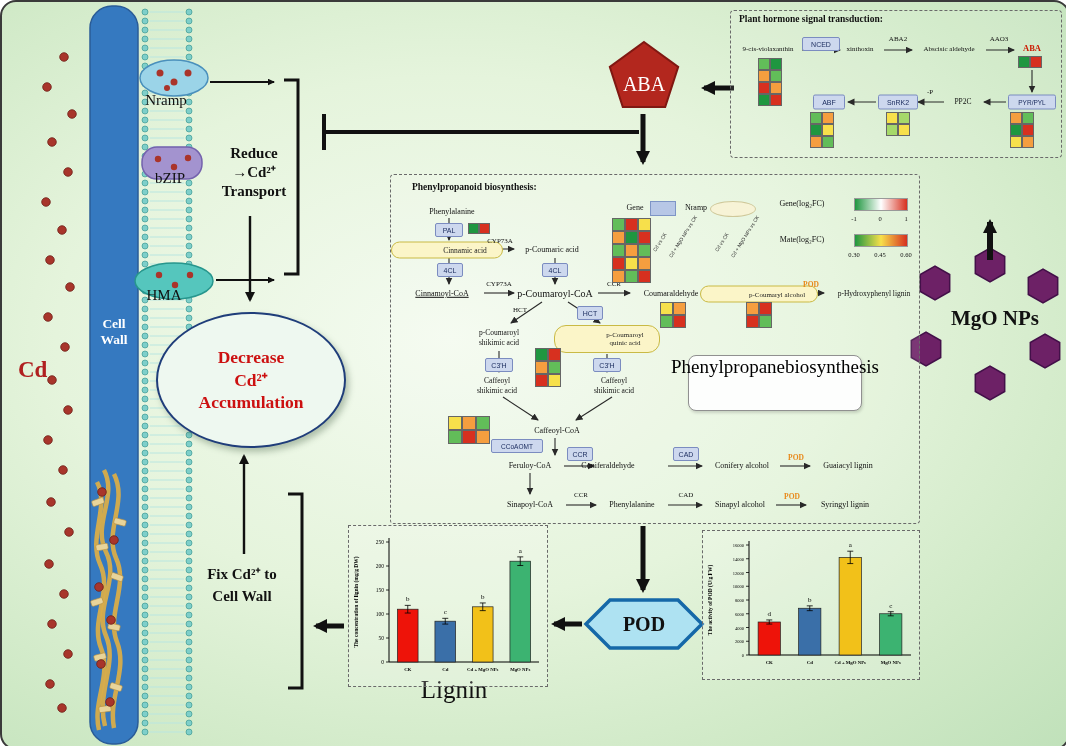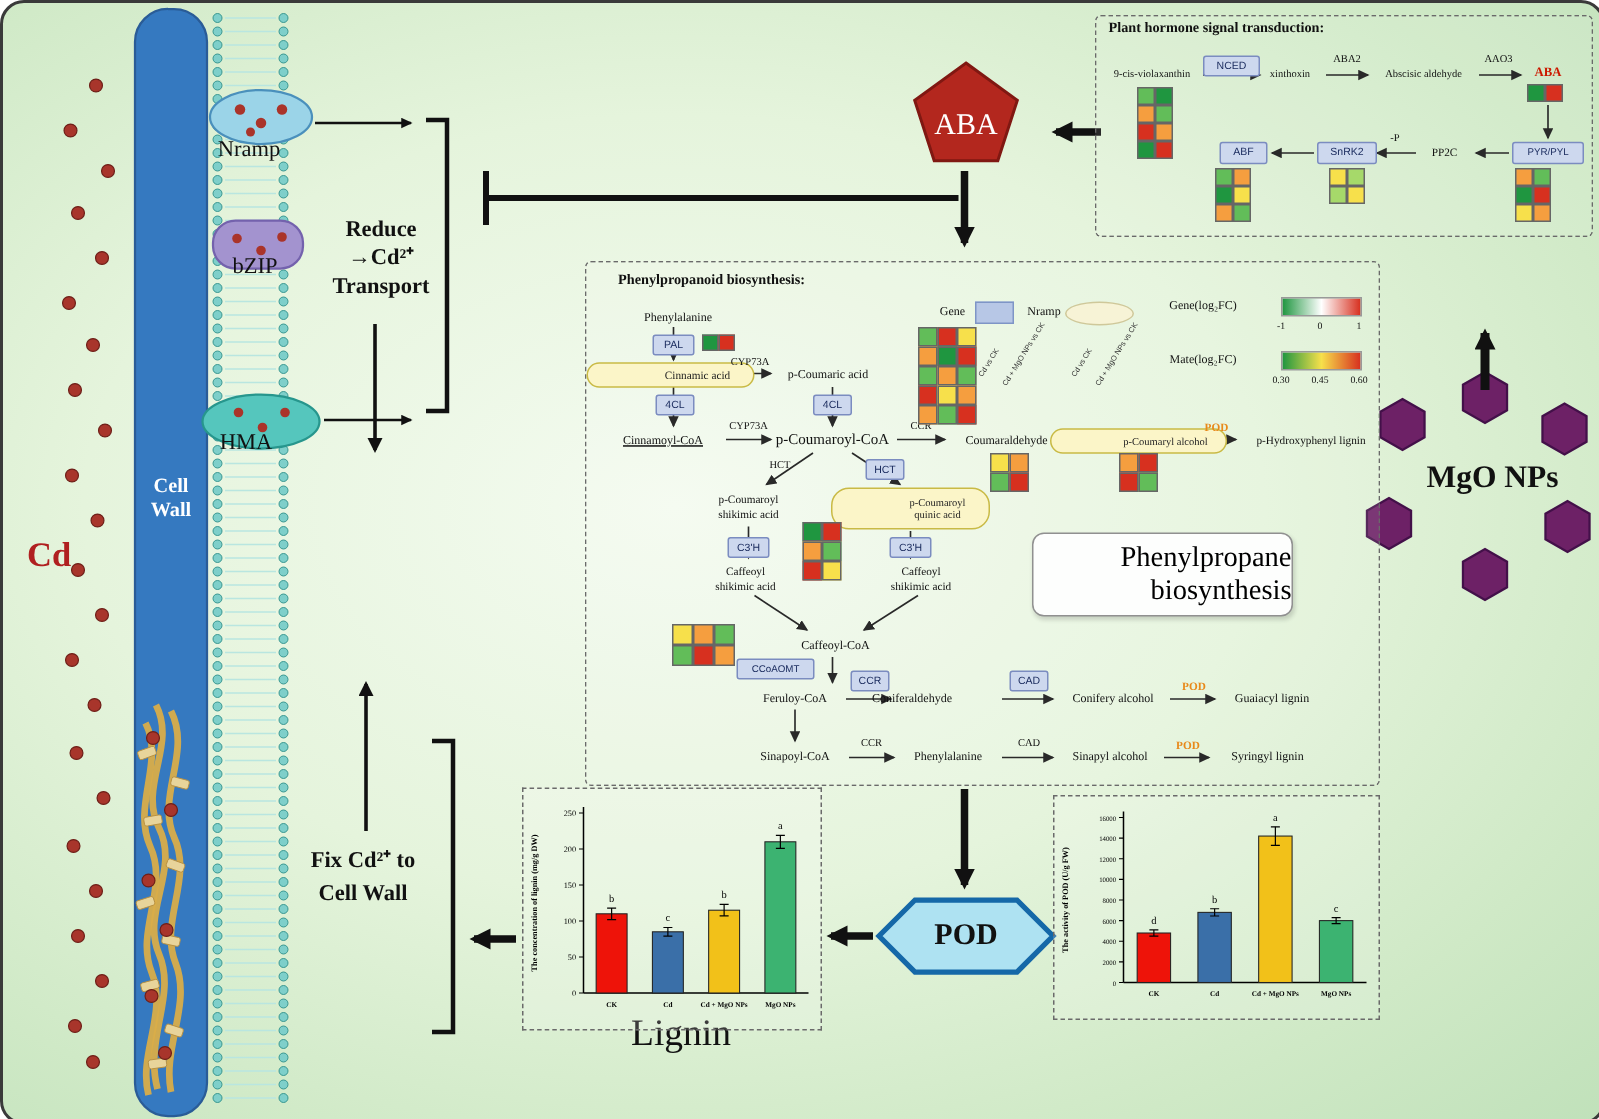--- a/index.html
+++ b/index.html
@@ -15,22 +15,22 @@
   .red{color:#b02020;}
   .ebox{position:absolute;transform:translate(-50%,-50%);background:#cdd8ee;border:1px solid #7b8cc0;border-radius:2px;color:#18295c;
     display:flex;align-items:center;justify-content:center;font-family:"Liberation Sans",sans-serif;white-space:nowrap;}
   .oval{position:absolute;transform:translate(-50%,-50%);background:#fbf5c8;border:1px solid #c9ba45;border-radius:12px;
     display:flex;flex-direction:column;align-items:center;justify-content:center;white-space:nowrap;color:#222;padding-left:36px;}
   .hm{position:absolute;line-height:0;}
   .orange{color:#e8891a;font-weight:bold;}
   .rot{position:absolute;font:5px "Liberation Sans",sans-serif;color:#333;transform-origin:0 50%;transform:rotate(-58deg);white-space:nowrap;}
   .grad{position:absolute;border:0.5px solid #999;}
   .chartbox{position:absolute;border:1.6px dashed #6a6a6a;background:rgba(255,255,255,0.18);}
-  .centerbox{position:absolute;background:#fdfefd;border:1px solid #909090;border-radius:8px;display:flex;flex-direction:column;
-    align-items:flex-end;justify-content:center;box-shadow:1px 2px 3px rgba(0,0,0,.15);}
+  .centerbox{position:absolute;background:#fdfefd;border:1px solid #909090;border-radius:8px;display:flex;flex-direction:row;
+    align-items:flex-start;justify-content:center;box-shadow:1px 2px 3px rgba(0,0,0,.15);}
   .decrease{position:absolute;left:154px;top:310px;width:186px;height:132px;border:2.5px solid #1f3d7a;border-radius:50%;
     background:#eef8f0;box-shadow:3px 4px 6px rgba(60,90,60,.35);display:flex;flex-direction:column;align-items:center;justify-content:center;
     color:#cc1010;font-weight:bold;font-size:17.5px;line-height:1.3;}
   .swatch{position:absolute;}
 </style>
 </head>
 <body>
 
 <div class="canvas">
 
@@ -424,20 +424,25 @@
 
   <div class="lbl b red" style="left:16px;top:356px;font-size:23px;">Cd</div>
   <div class="lbl b w c" style="left:112px;top:322px;font-size:13.5px;">Cell</div>
   <div class="lbl b w c" style="left:112px;top:338px;font-size:13.5px;">Wall</div>
   <div class="lbl c" style="left:164px;top:99px;font-size:15px;">Nramp</div>
   <div class="lbl c" style="left:168px;top:177px;font-size:15px;">bZIP</div>
   <div class="lbl c" style="left:162px;top:294px;font-size:15px;">HMA</div>
   <div class="lbl b c" style="left:252px;top:152px;font-size:15px;">Reduce</div>
   <div class="lbl b c" style="left:252px;top:171px;font-size:15px;">→Cd²⁺</div>
   <div class="lbl b c" style="left:252px;top:190px;font-size:15px;">Transport</div>
+  <div class="decrease">
+    <span>Decrease</span>
+    <span>Cd²⁺</span>
+    <span>Accumulation</span>
+  </div>
   <div class="lbl b c" style="left:240px;top:573px;font-size:15px;">Fix Cd²⁺ to</div>
   <div class="lbl b c" style="left:240px;top:595px;font-size:15px;">Cell Wall</div>
 
   <div class="lbl w c" style="left:642px;top:82px;font-size:20px;">ABA</div>
   <div class="lbl b c" style="left:642px;top:622px;font-size:20px;">POD</div>
   <div class="lbl b c" style="left:993px;top:316px;font-size:21px;">MgO NPs</div>
   <div class="lbl c" style="left:452px;top:688px;font-size:25px;">Lignin</div>
 
   <div class="lbl b" style="left:737px;top:13px;font-size:9.5px;">Plant hormone signal transduction:</div>
   <div class="lbl c" style="left:766px;top:48px;font-size:7px;">9-cis-violaxanthin</div>

